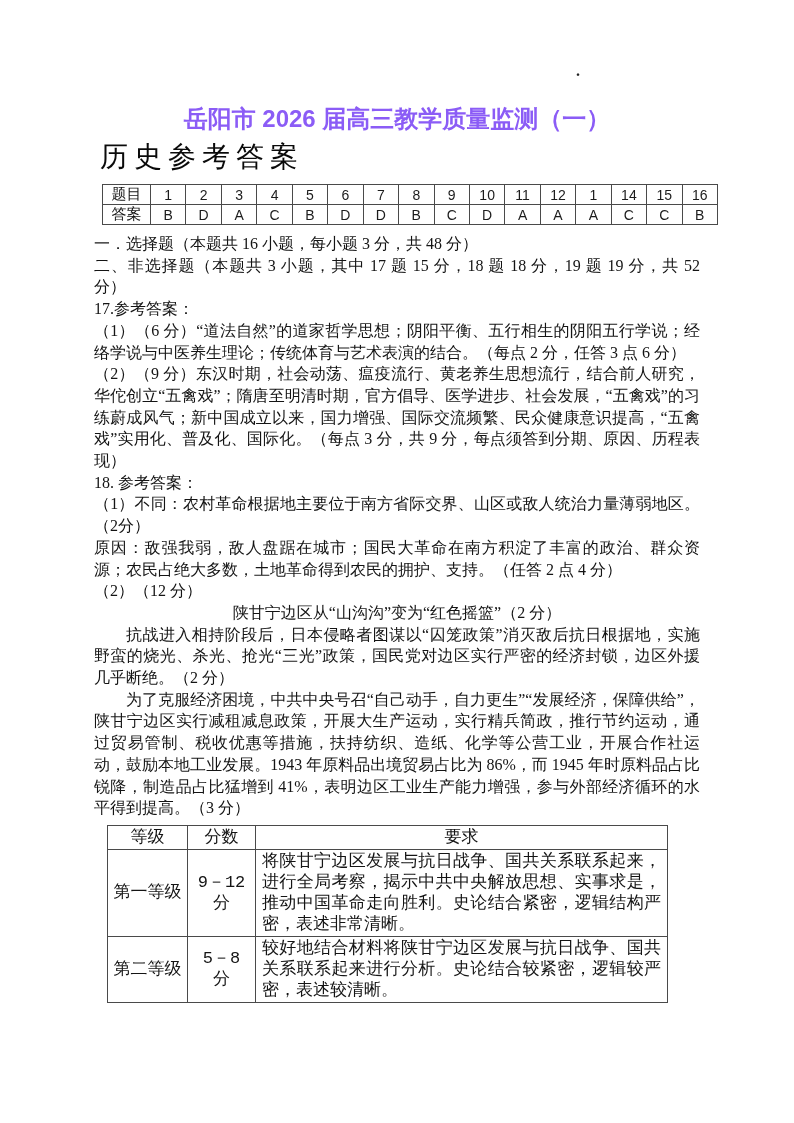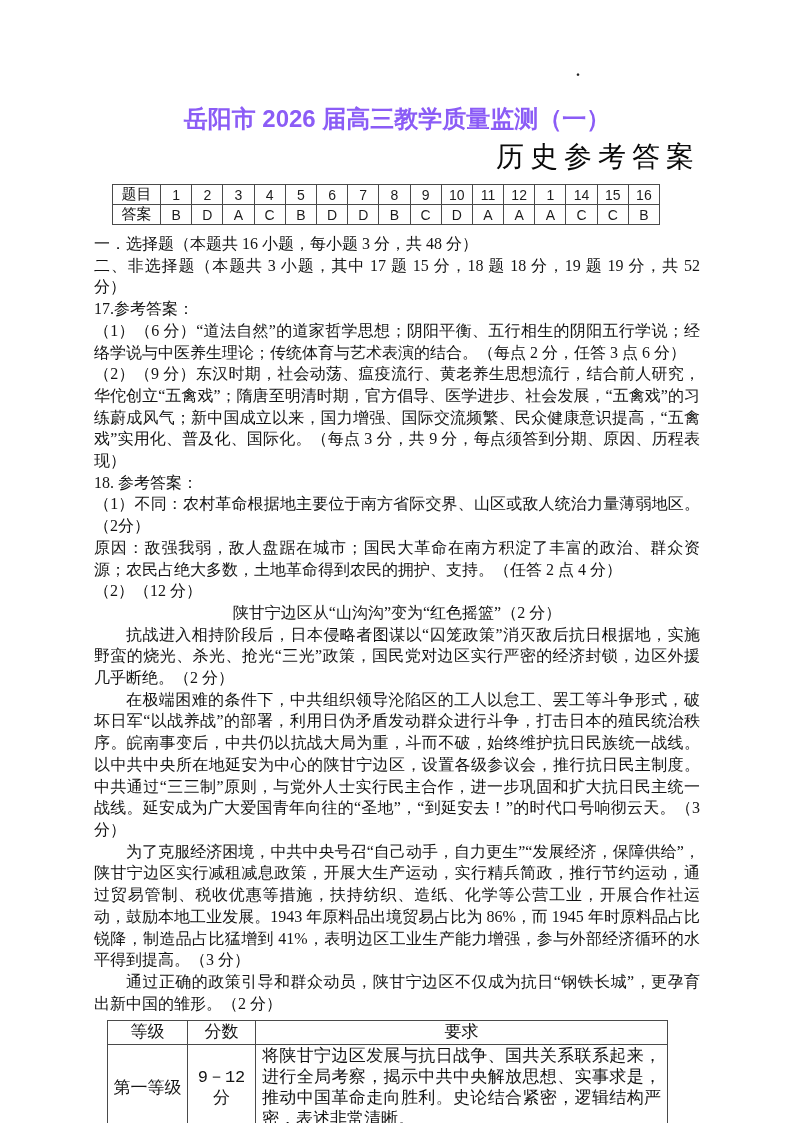--- a/index.html
+++ b/index.html
@@ -21,33 +21,33 @@
     margin:0;
     text-align:center;
     font-family:"Liberation Sans","DejaVu Sans",sans-serif;
     font-weight:700;
     font-size:24px;
     line-height:31px;
     color:#8b5cf6;
   }
   .subtitle {
     margin:5px 0 9px 0;
-    text-align:right;
+    text-align:left;
     font-weight:400;
     font-size:28px;
     line-height:36px;
     letter-spacing:6px;
     text-indent:6px;
     color:#0a0a0a;
   }
   table.answer-key {
     border-collapse:collapse;
     table-layout:fixed;
-    width:548px;
-    margin-left:18px;
+    width:616px;
+    margin-left:8px;
   }
   table.answer-key td {
     border:1.5px solid #4a4a4a;
     text-align:center;
     vertical-align:middle;
     height:19px;
     padding:0;
     font-size:15px;
     overflow:hidden;
   }
@@ -167,23 +167,21 @@
     <p>（1）（6 分）“道法自然”的道家哲学思想；阴阳平衡、五行相生的阴阳五行学说；经络学说与中医养生理论；传统体育与艺术表演的结合。（每点 2 分，任答 3 点 6 分）</p>
     <p>（2）（9 分）东汉时期，社会动荡、瘟疫流行、黄老养生思想流行，结合前人研究，华佗创立“五禽戏”；隋唐至明清时期，官方倡导、医学进步、社会发展，“五禽戏”的习练蔚成风气；新中国成立以来，国力增强、国际交流频繁、民众健康意识提高，“五禽戏”实用化、普及化、国际化。（每点 3 分，共 9 分，每点须答到分期、原因、历程表现）</p>
 
     <p>18. 参考答案：</p>
     <p>（1）不同：农村革命根据地主要位于南方省际交界、山区或敌人统治力量薄弱地区。（2分）</p>
     <p>原因：敌强我弱，敌人盘踞在城市；国民大革命在南方积淀了丰富的政治、群众资源；农民占绝大多数，土地革命得到农民的拥护、支持。（任答 2 点 4 分）</p>
     <p>（2）（12 分）</p>
 
     <p class="center">陕甘宁边区从“山沟沟”变为“红色摇篮”（2 分）</p>
     <p class="ind">抗战进入相持阶段后，日本侵略者图谋以“囚笼政策”消灭敌后抗日根据地，实施野蛮的烧光、杀光、抢光“三光”政策，国民党对边区实行严密的经济封锁，边区外援几乎断绝。（2 分）</p>
-    <p class="ind">在极端困难的条件下，中共组织领导沦陷区的工人以怠工、罢工等斗争形式，破坏日军“以战养战”的部署，利用日伪矛盾发动群众进行斗争，打击日本的殖民统治秩序。皖南事变后，中共仍以抗战大局为重，斗而不破，始终维护抗日民族统一战线。以中共中央所在地延安为中心的陕甘宁边区，设置各级参议会，推行抗日民主制度。中共通过“三三制”原则，与党外人士实行民主合作，进一步巩固和扩大抗日民主统一战线。延安成为广大爱国青年向往的“圣地”，“到延安去！”的时代口号响彻云天。（3 分）</p>
     <p class="ind">为了克服经济困境，中共中央号召“自己动手，自力更生”“发展经济，保障供给”，陕甘宁边区实行减租减息政策，开展大生产运动，实行精兵简政，推行节约运动，通过贸易管制、税收优惠等措施，扶持纺织、造纸、化学等公营工业，开展合作社运动，鼓励本地工业发展。1943 年原料品出境贸易占比为 86%，而 1945 年时原料品占比锐降，制造品占比猛增到 41%，表明边区工业生产能力增强，参与外部经济循环的水平得到提高。（3 分）</p>
-    <p class="ind">通过正确的政策引导和群众动员，陕甘宁边区不仅成为抗日“钢铁长城”，更孕育出新中国的雏形。（2 分）</p>
   </div>
 
   <table class="grading">
     <colgroup>
       <col style="width:80px">
       <col style="width:68px">
       <col>
     </colgroup>
     <tbody>
         <tr>

